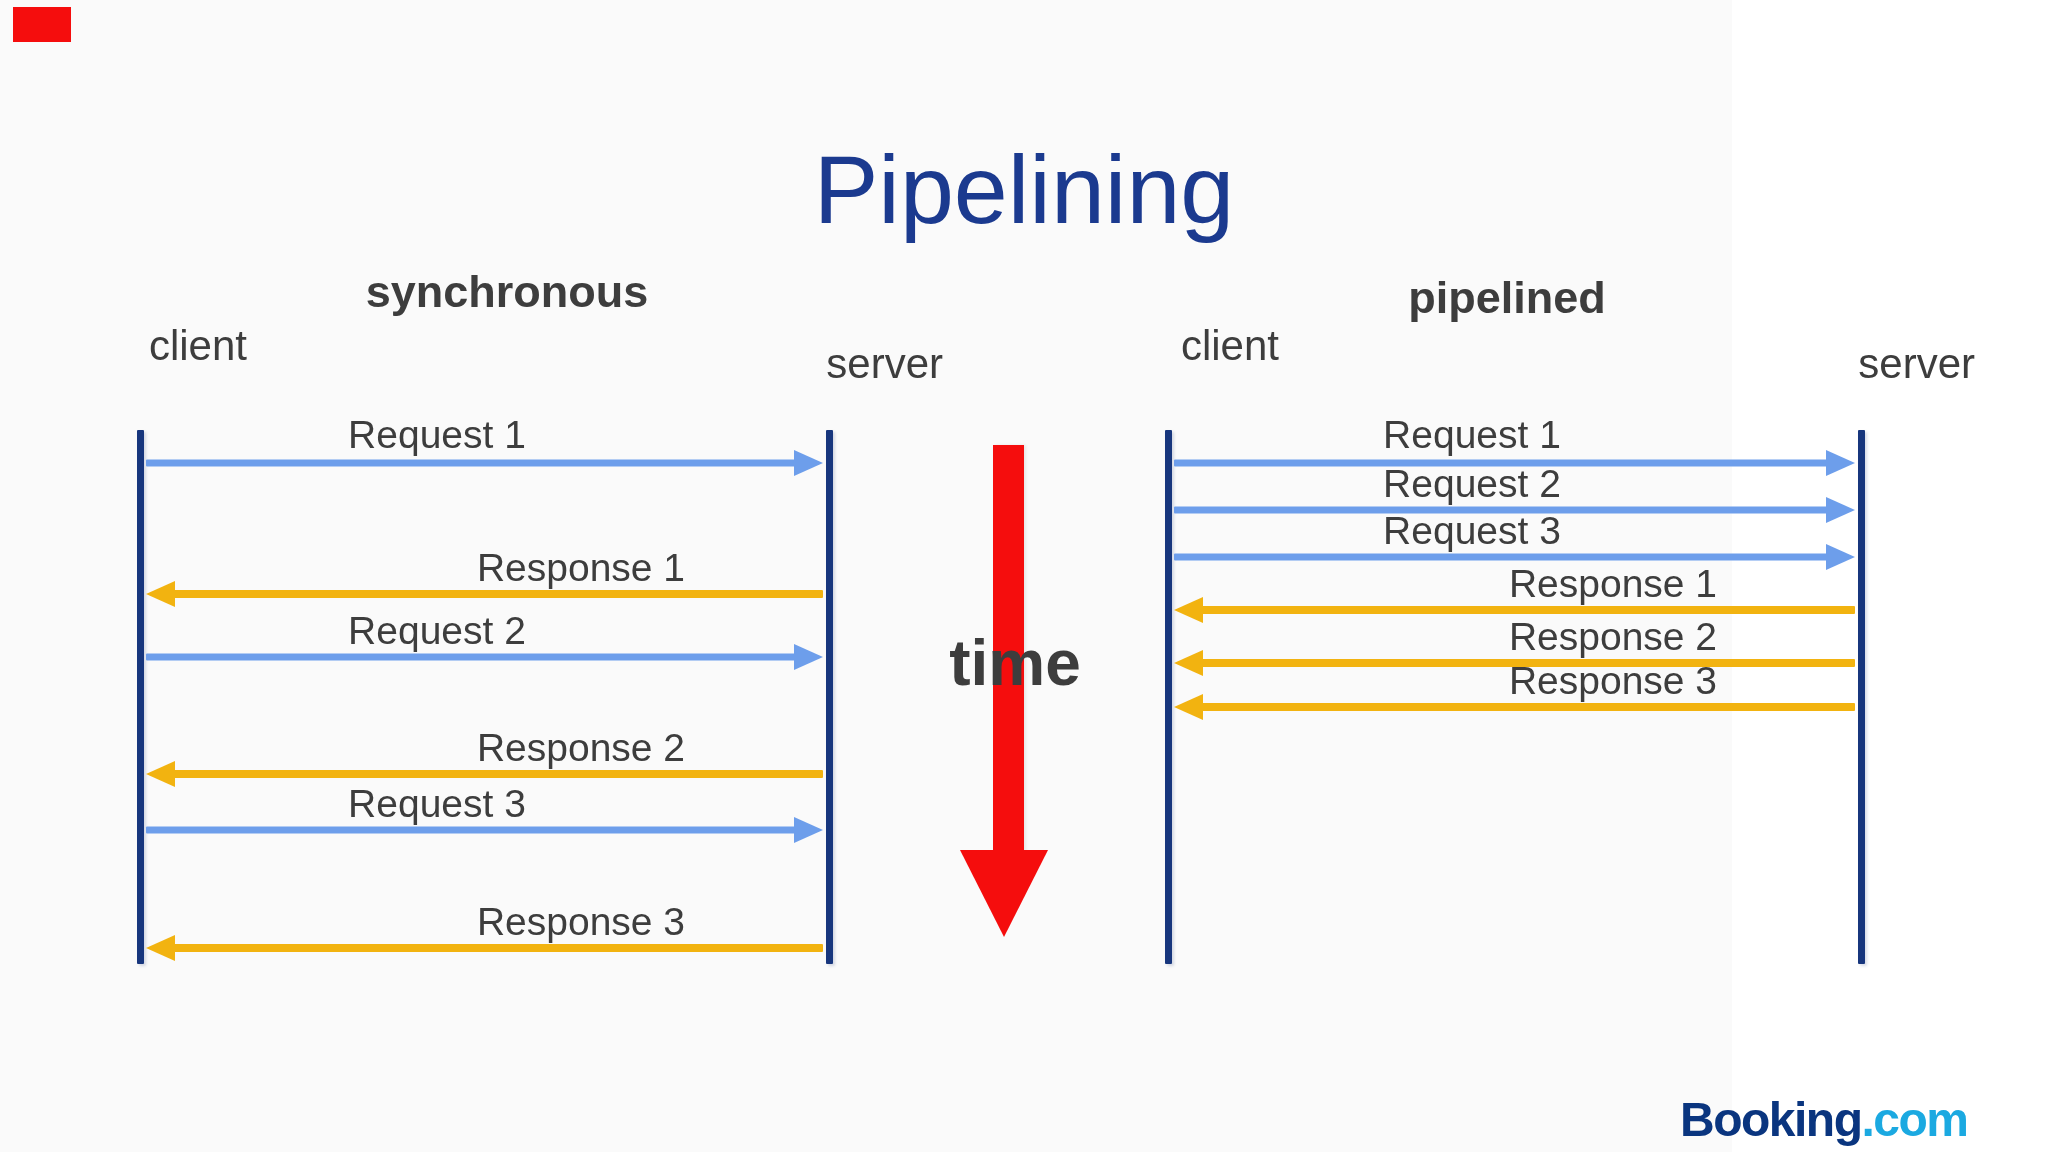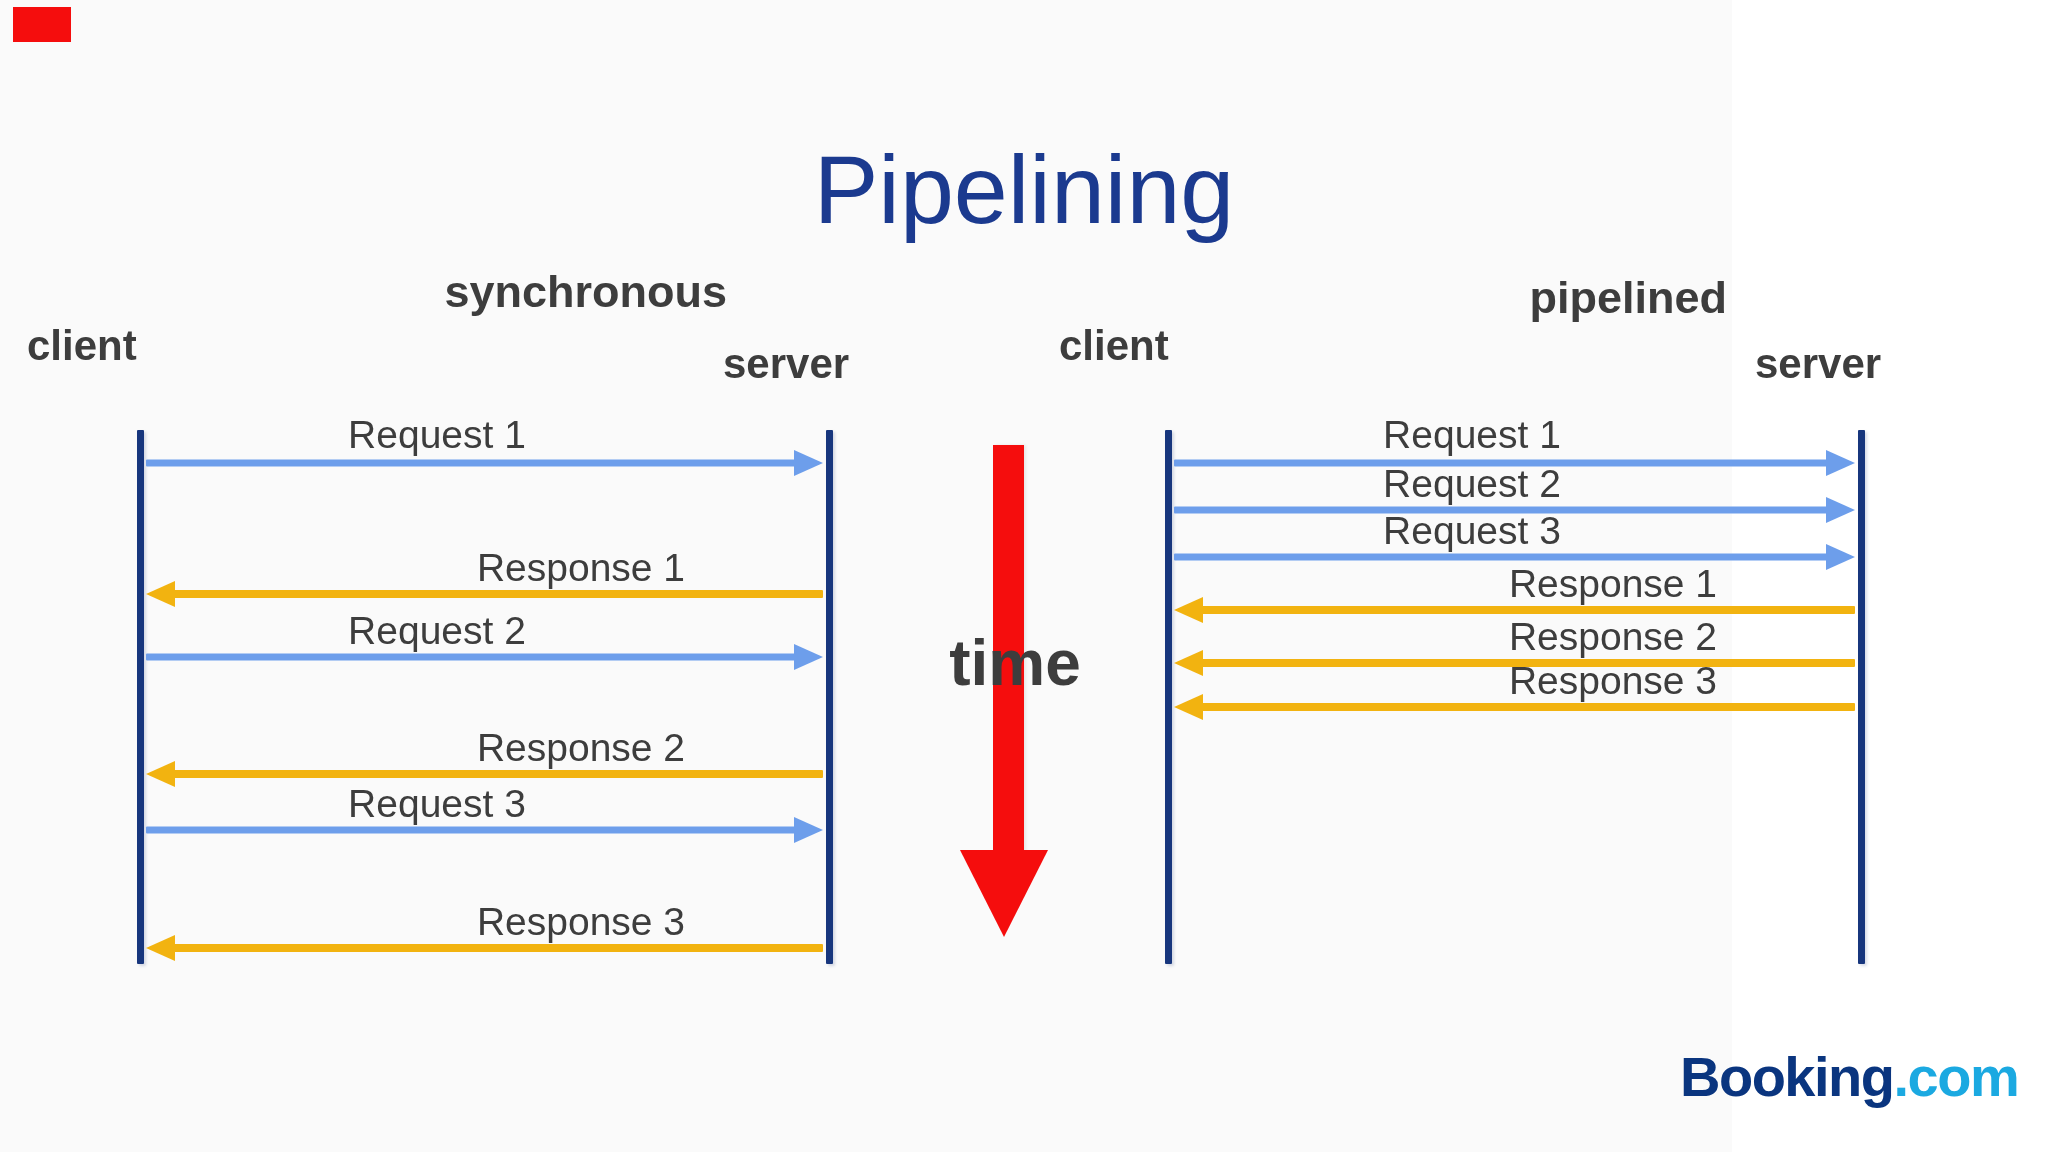--- a/index.html
+++ b/index.html
@@ -13,26 +13,26 @@
   .red-corner{
     position:absolute;left:13px;top:7px;width:58px;height:35px;
     background:var(--time-red,#f50d0d);
   }
   .slide-title{
     position:absolute;left:0;top:72px;width:2048px;
     text-align:center;font-size:97px;line-height:1.1;font-weight:400;
     color:var(--title-navy,#1b3a8f);letter-spacing:0px;
   }
   .diagram-heading{
-    position:absolute;width:440px;text-align:right;
+    position:absolute;width:440px;text-align:center;
     font-size:45px;font-weight:700;color:var(--label-gray,#3d3d3d);
   }
   .actor-label{
-    position:absolute;width:220px;text-align:left;
-    font-size:42px;font-weight:700;color:var(--label-gray,#3d3d3d);
+    position:absolute;width:220px;text-align:right;
+    font-size:42px;font-weight:400;color:var(--label-gray,#3d3d3d);
   }
   .lifeline{
     position:absolute;top:430px;height:534px;width:7px;
     background:var(--lifeline-navy,#17367d);
     box-shadow:2px 2px 3px rgba(40,60,120,.18);
     border-radius:1px;
   }
   .msg-label{
     position:absolute;width:400px;text-align:center;
     font-size:39px;font-weight:400;color:var(--label-gray,#3d3d3d);
@@ -73,22 +73,22 @@
   }
   .caption{
     position:absolute;left:0;top:990px;width:2048px;text-align:center;
     font-size:37px;font-weight:400;color:var(--caption-gray,#454545);
   }
   .page-number{
     position:absolute;left:0;top:1056px;width:2048px;text-align:center;
     font-size:43px;font-weight:700;color:var(--page-gray,#a8a8a8);
   }
   .logo{
-    position:absolute;left:1680px;top:1044px;
-    font-size:56px;font-weight:700;letter-spacing:-1.5px;white-space:nowrap;
+    position:absolute;left:1680px;top:1092px;
+    font-size:48px;font-weight:700;letter-spacing:-1.5px;white-space:nowrap;
   }
   .logo .navy{color:var(--booking-navy,#0a357f);}
   .logo .blue{color:var(--booking-blue,#1ba9e1);}
 </style>
 </head>
 <body>
 
 <div class="slide">
 
   <div class="red-corner"></div>

